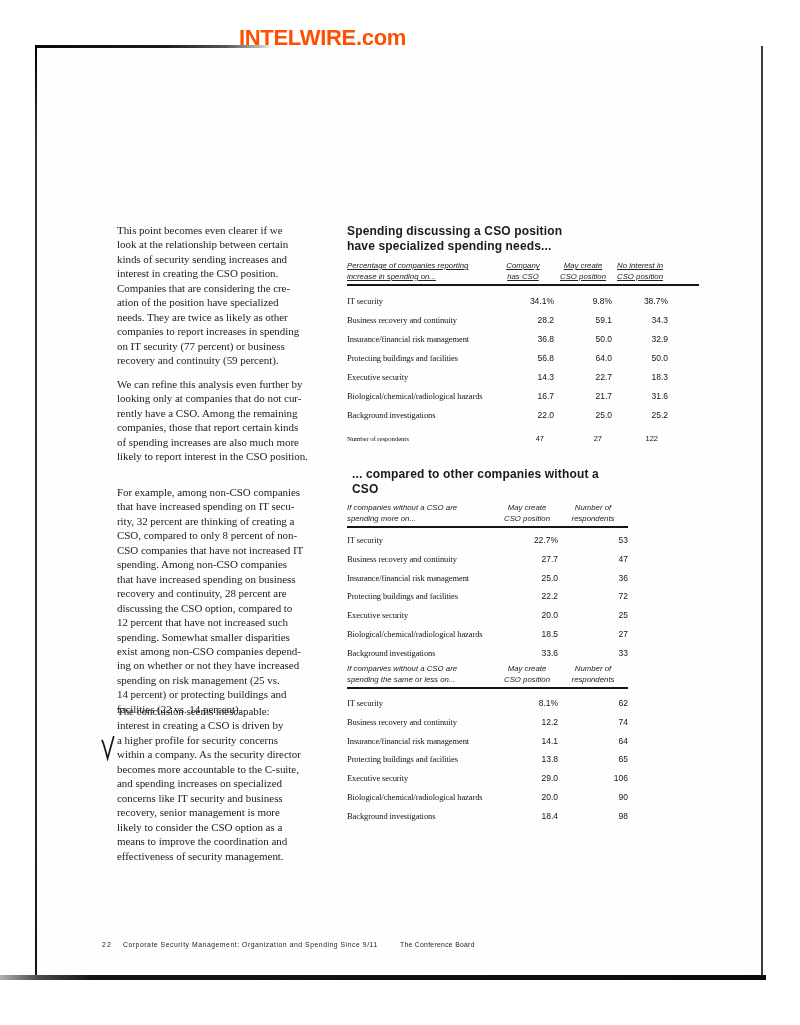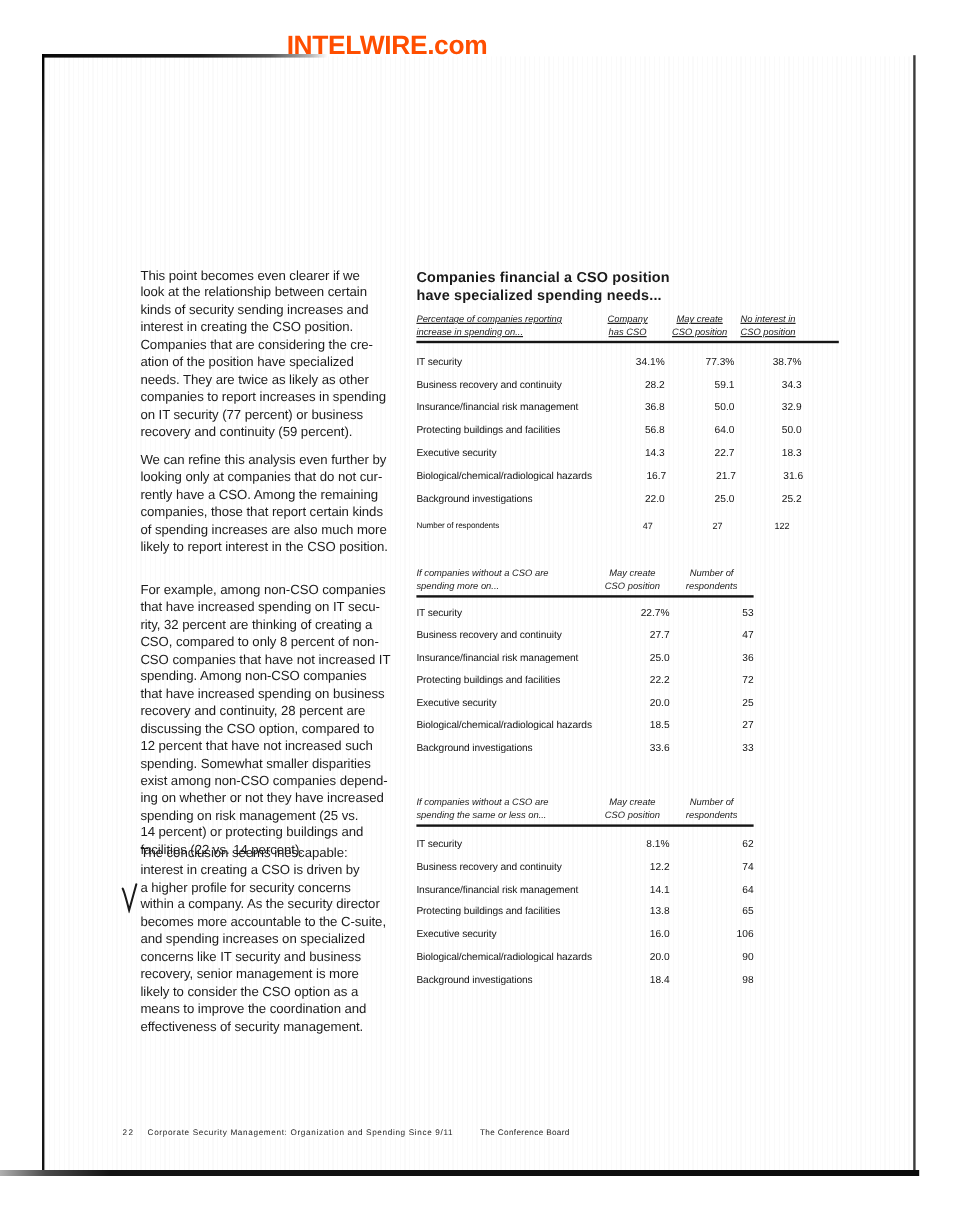--- a/index.html
+++ b/index.html
@@ -32,21 +32,21 @@
     position:absolute; left:761px; top:46px; width:2.2px; height:932px;
     background:#3c3c3c;
   }
   .frame-bottom {
     position:absolute; left:0; top:975px; width:766px; height:4.8px;
     background:linear-gradient(to right,#b0b0b0 0%,#4a4a4a 5%,#141414 12%,#0b0b0b 100%);
   }
   
   .para {
     position:absolute; left:117px; width:250px;
-    font-family:Liberation Sans, sans-serif; font-size:11px; line-height:14.45px;
+    font-family:Liberation Serif, serif; font-size:11px; line-height:14.45px;
     letter-spacing:-0.05px; white-space:pre; color:#1c1c1c;
   }
   .p1 { top:223px; }
   .p2 { top:377px; }
   .p3 { top:485px; }
   .p4 { top:704px; }
   .checkmark { position:absolute; left:101px; top:736px; }
   
   .rtable { position:absolute; color:#141414; }
   .t1 { left:347px; top:224px; width:352px; }
@@ -65,21 +65,21 @@
   .t2 .thead { margin-top:6px; }
   .t2 .thead, .t3 .thead { grid-template-columns:1fr 62px 70px; }
   .thead .v0, .thead .v1, .thead .v2 { text-align:center; }
   .rt-rule { height:1.8px; background:#161616; margin-top:2px; }
   .rt-body { margin-top:10px; }
   .t2 .rt-body { margin-top:7px; }
   .t3 .rt-body { margin-top:9px; }
   .trow { display:grid; align-items:start; height:19px; font-size:8.5px; line-height:11px; }
   .t1 .trow { grid-template-columns:1fr 62px 58px 56px; padding-right:31px; height:19.05px; }
   .t2 .trow, .t3 .trow { grid-template-columns:1fr 62px 70px; height:18.9px; }
-  .tlabel { letter-spacing:-0.1px; white-space:nowrap; color:#121212; }
+  .tlabel { letter-spacing:-0.1px; white-space:nowrap; color:#121212;font-family:Liberation Serif, serif; }
   .tval { text-align:right; }
   .t2 .trow .v1, .t3 .trow .v1 { }
   .t1 .foot { margin-top:4px; height:14px; font-size:6.8px; }
   .t1 .foot .tval { font-size:7.5px; padding-right:10px; }
   
   .pfoot-item {
     position:absolute; top:941px; font-size:6.8px; letter-spacing:0.55px; color:#222;
     white-space:nowrap;
   }
   .pnum   { left:102px; letter-spacing:1.2px; }
@@ -141,38 +141,38 @@
 recovery, senior management is more
 likely to consider the CSO option as a
 means to improve the coordination and
 effectiveness of security management.</div>
 
   <svg class="checkmark" width="15" height="25" viewBox="0 0 15 25">
     <path d="M1.2 4.5 Q2.6 7 6.6 22.5 L12.6 0.8" fill="none" stroke="#1a1a1a" stroke-width="1.7" stroke-linecap="round"></path>
   </svg>
 
   <div class="rtable t1">
-    <div class="rt-title">Companies financial a CSO position
+    <div class="rt-title">Spending discussing a CSO position
 have specialized spending needs...</div>
     <div class="thead">
       <span class="th stub">Percentage of companies reporting
 increase in spending on...</span>
       <span class="th v0">Company
 has CSO</span>
       <span class="th v1">May create
 CSO position</span>
       <span class="th v2">No interest in
 CSO position</span>
     </div>
     <div class="rt-rule"></div>
     <div class="rt-body">
         <div class="trow">
           <span class="tlabel">IT security</span>
           <span class="tval v0">34.1%</span>
-          <span class="tval v1">77.3%</span>
+          <span class="tval v1">9.8%</span>
           <span class="tval v2">38.7%</span>
         </div>
         <div class="trow">
           <span class="tlabel">Business recovery and continuity</span>
           <span class="tval v0">28.2</span>
           <span class="tval v1">59.1</span>
           <span class="tval v2">34.3</span>
         </div>
         <div class="trow">
           <span class="tlabel">Insurance/financial risk management</span>
@@ -207,20 +207,21 @@
       </div>
     <div class="trow foot">
       <span class="tlabel">Number of respondents</span>
       <span class="tval v0">47</span>
       <span class="tval v1">27</span>
       <span class="tval v2">122</span>
     </div>
   </div>
 
   <div class="rtable t2">
+    <div class="rt-title">... compared to other companies without a CSO</div>
     <div class="thead">
       <span class="th stub">If companies without a CSO are
 spending more on...</span>
       <span class="th v0">May create
 CSO position</span>
       <span class="th v1">Number of
 respondents</span>
     </div>
     <div class="rt-rule"></div>
     <div class="rt-body">
@@ -288,21 +289,21 @@
           <span class="tval v0">14.1</span>
           <span class="tval v1">64</span>
         </div>
         <div class="trow">
           <span class="tlabel">Protecting buildings and facilities</span>
           <span class="tval v0">13.8</span>
           <span class="tval v1">65</span>
         </div>
         <div class="trow">
           <span class="tlabel">Executive security</span>
-          <span class="tval v0">16.0</span>
+          <span class="tval v0">29.0</span>
           <span class="tval v1">106</span>
         </div>
         <div class="trow">
           <span class="tlabel">Biological/chemical/radiological hazards</span>
           <span class="tval v0">20.0</span>
           <span class="tval v1">90</span>
         </div>
         <div class="trow">
           <span class="tlabel">Background investigations</span>
           <span class="tval v0">18.4</span>

